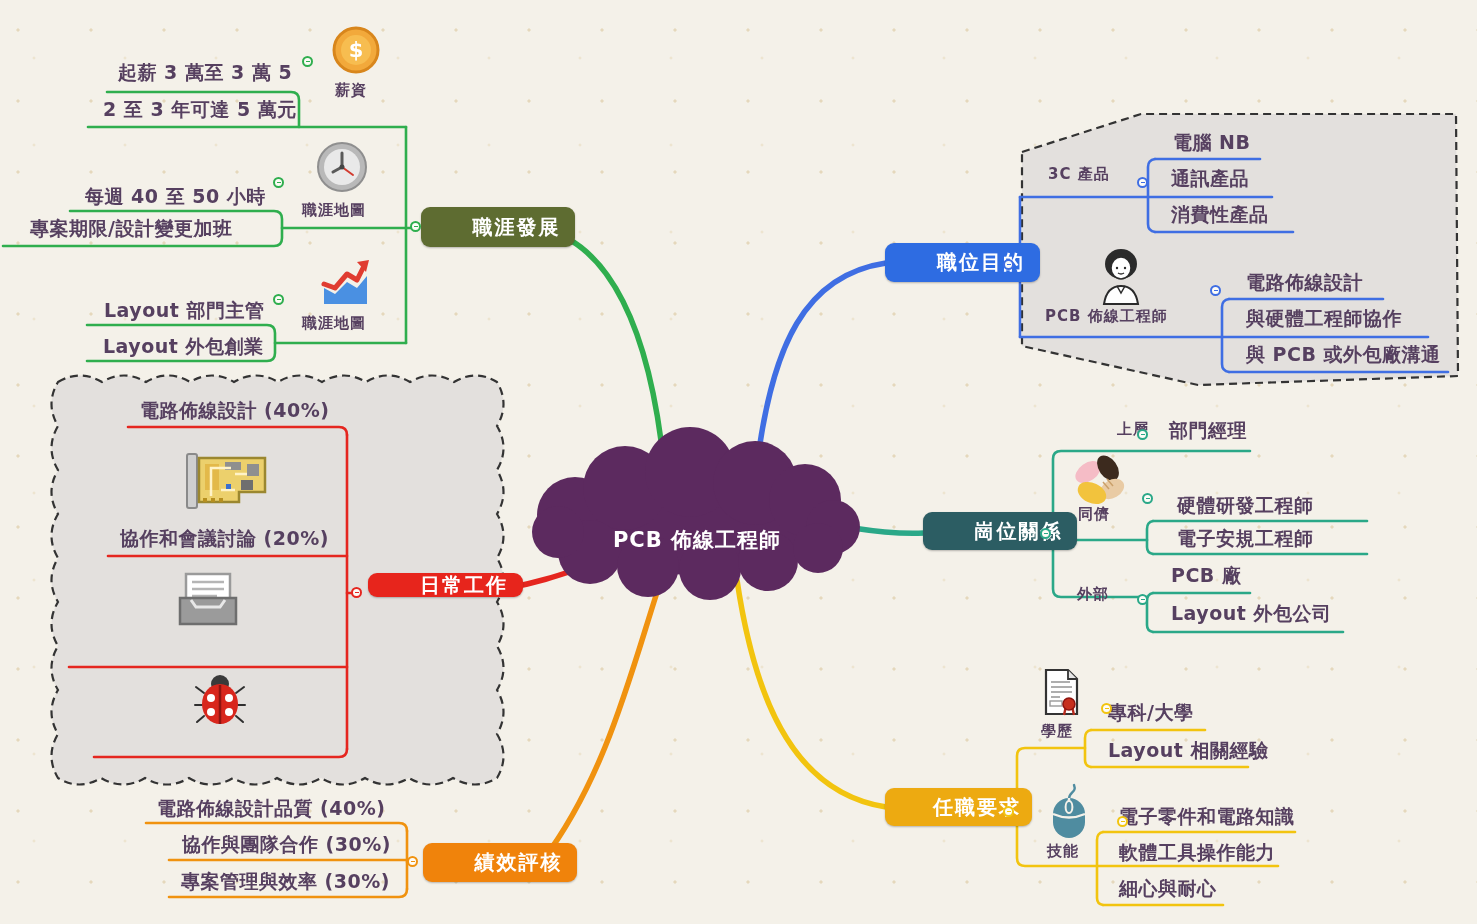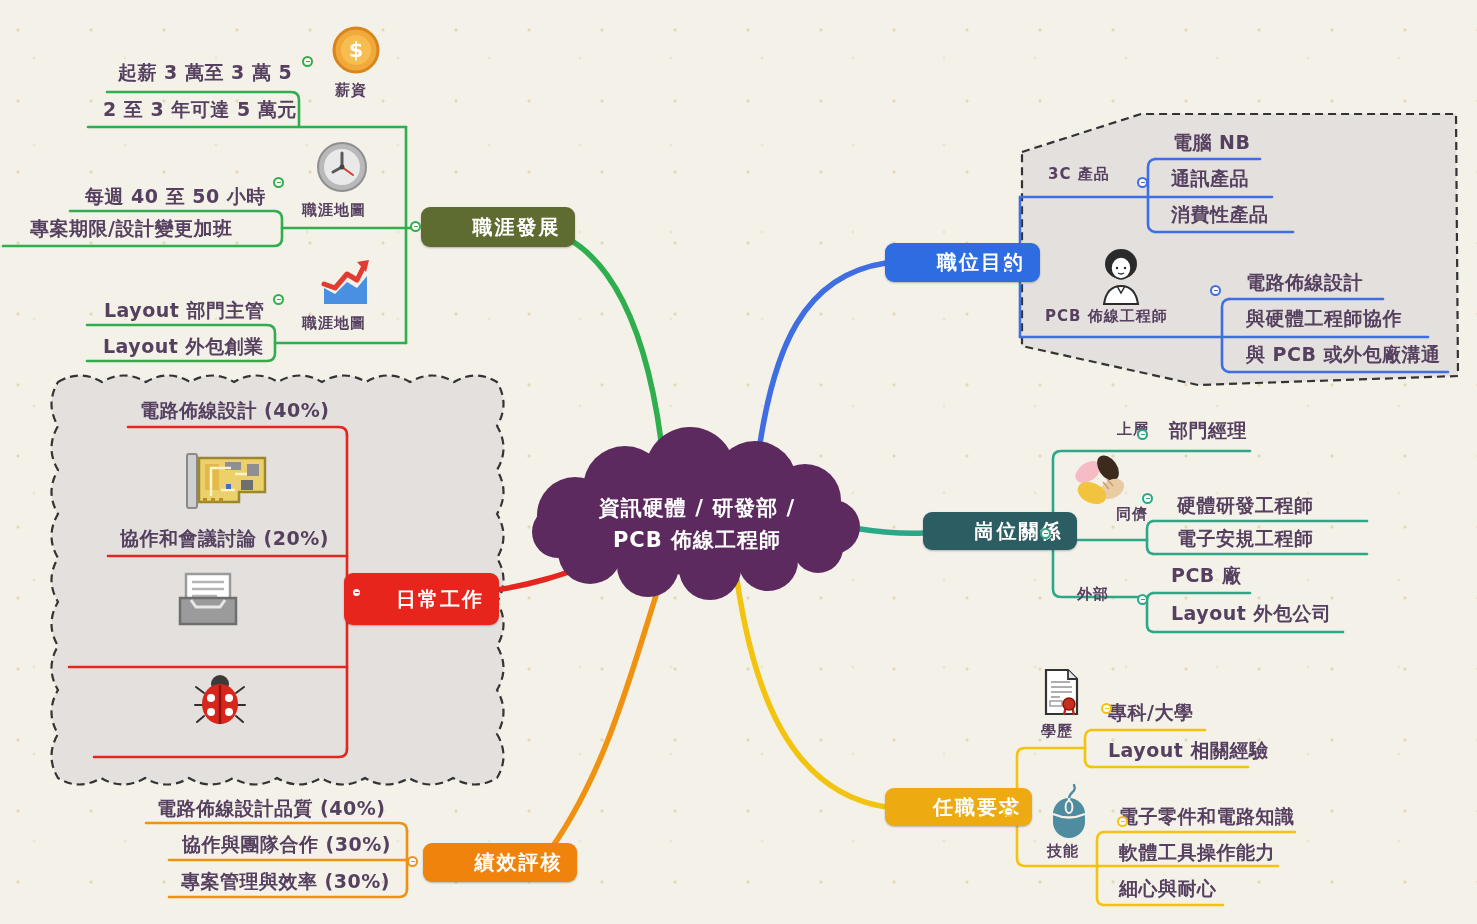--- a/index.html
+++ b/index.html
@@ -135,26 +135,25 @@
         <circle cx="833" cy="527" r="27"></circle>
       <circle cx="590" cy="552" r="32"></circle>
         <circle cx="648" cy="566" r="31"></circle>
       <circle cx="710" cy="569" r="31"></circle>
         <circle cx="768" cy="561" r="30"></circle>
       <circle cx="818" cy="548" r="25"></circle>
         <circle cx="558" cy="532" r="26"></circle>
     </g>
   </svg>
 
-  <div class="centertext" style="top:494px;">資訊硬體 / 研發部 /</div>
   <div class="centertext" style="top:526px;">PCB 佈線工程師</div>
 
   <div class="node" style="left:421px;top:207px;width:117px;height:40px;background:#5e6c31;">職涯發展</div>
   <div class="node" style="left:885px;top:243px;width:118px;height:39px;background:#2e6ce2;">職位目的</div>
-  <div class="node" style="left:344px;top:573px;width:118px;height:52px;background:#e7251c;">日常工作</div>
+  <div class="node" style="left:368px;top:573px;width:118px;height:24px;background:#e7251c;">日常工作</div>
   <div class="node" style="left:923px;top:512px;width:117px;height:38px;background:#2c5d63;">崗位關係</div>
   <div class="node" style="left:423px;top:843px;width:117px;height:39px;background:#f0830b;">績效評核</div>
   <div class="node" style="left:885px;top:788px;width:110px;height:38px;background:#edaa11;">任職要求</div>
 
   <div class="leaf" style="left:118px;top:61px;">起薪 3 萬至 3 萬 5</div>
   <div class="leaf" style="left:103px;top:98px;">2 至 3 年可達 5 萬元</div>
   <div class="sublabel" style="left:335px;top:81px;">薪資</div>
   <div class="leaf" style="left:85px;top:185px;">每週 40 至 50 小時</div>
   <div class="leaf" style="left:30px;top:217px;">專案期限/設計變更加班</div>
   <div class="sublabel" style="left:302px;top:201px;">職涯地圖</div>
@@ -286,21 +285,21 @@
     </div>
   <div class="cbtn" style="left:1137px;top:177px;color:#3f6ee3;">
       <span class="dash"></span>
     </div>
   <div class="cbtn" style="left:1210px;top:285px;color:#3f6ee3;">
       <span class="dash"></span>
     </div>
 
   <div class="sublabel" style="left:1077px;top:420px;margin-left:40px;">上層</div>
   <div class="leaf" style="left:1169px;top:419px;">部門經理</div>
-  <div class="sublabel" style="left:1078px;top:505px;margin-left:38px;">同儕</div>
+  <div class="sublabel" style="left:1078px;top:505px;">同儕</div>
   <div class="leaf" style="left:1177px;top:494px;">硬體研發工程師</div>
   <div class="leaf" style="left:1177px;top:527px;">電子安規工程師</div>
   <div class="sublabel" style="left:1077px;top:585px;">外部</div>
   <div class="leaf" style="left:1171px;top:564px;">PCB 廠</div>
   <div class="leaf" style="left:1171px;top:602px;">Layout 外包公司</div>
 
   <div class="icon" style="left:1070px;top:455px;">
     <svg width="58" height="55" viewBox="0 0 58 55">
       <ellipse cx="18" cy="17" rx="14" ry="9" transform="rotate(-35 18 17)" fill="#f5bcc6"></ellipse>
       <ellipse cx="38" cy="13" rx="14" ry="9" transform="rotate(55 38 13)" fill="#3c2a1e"></ellipse>

